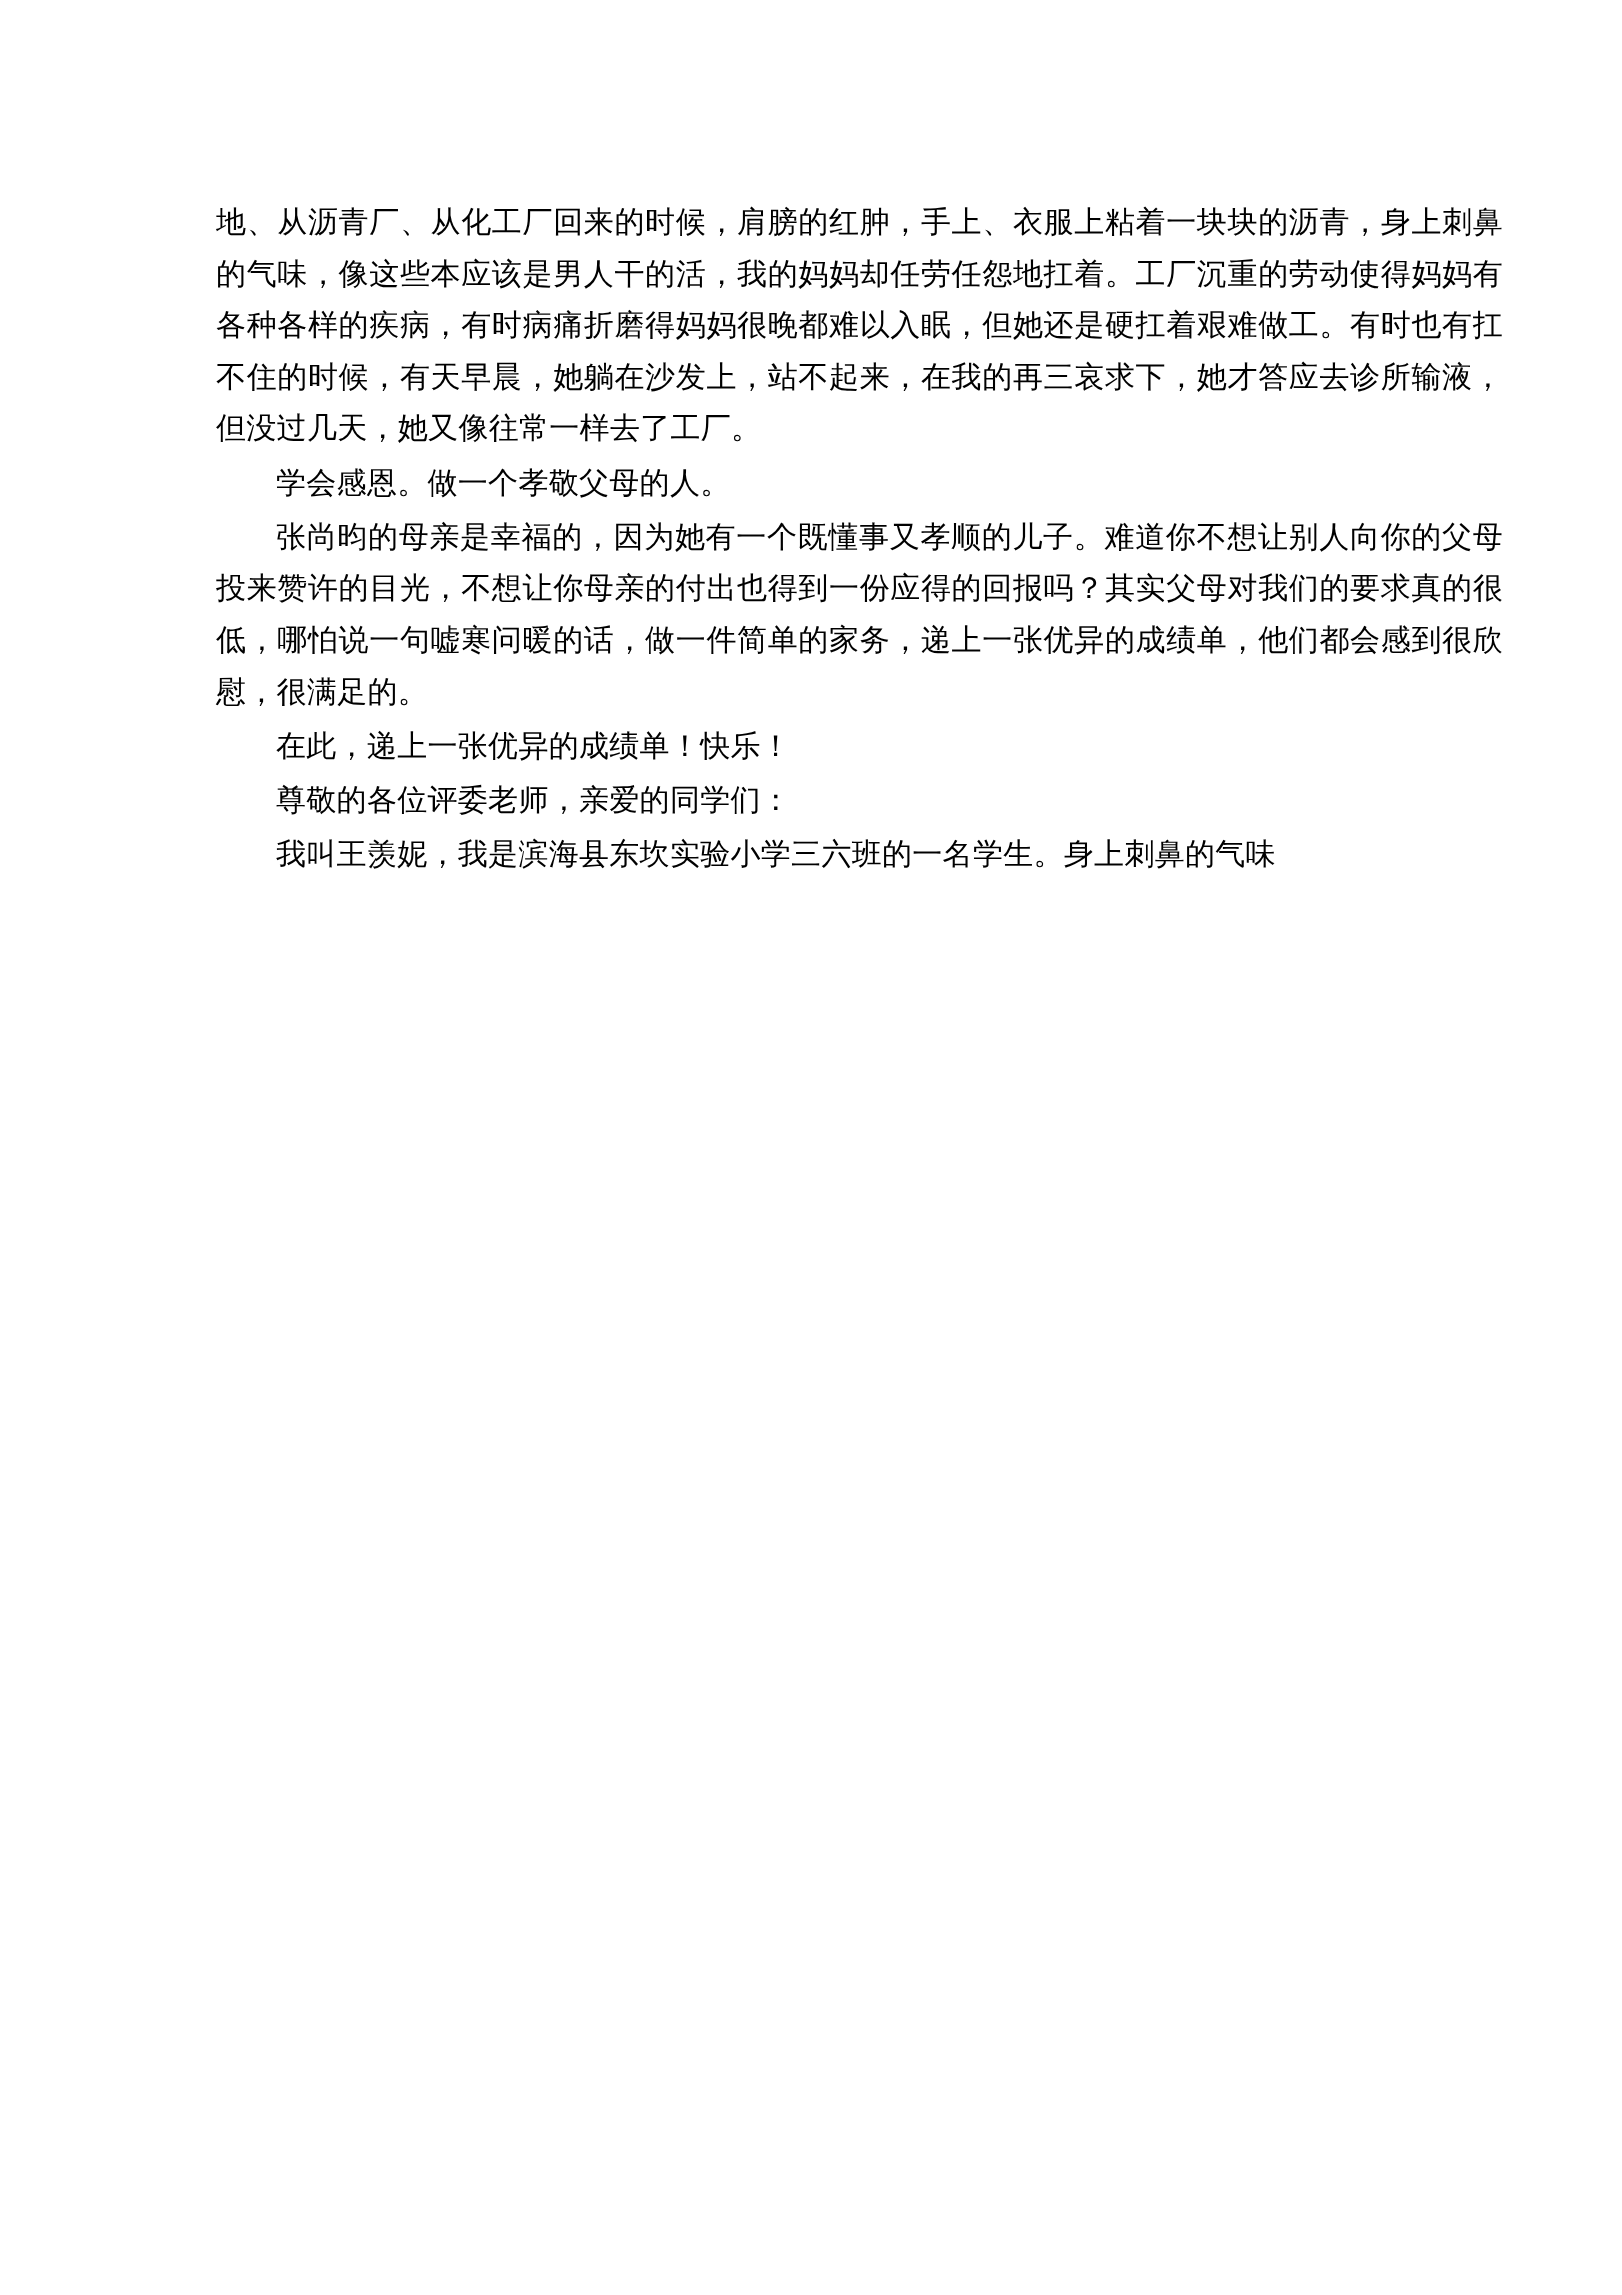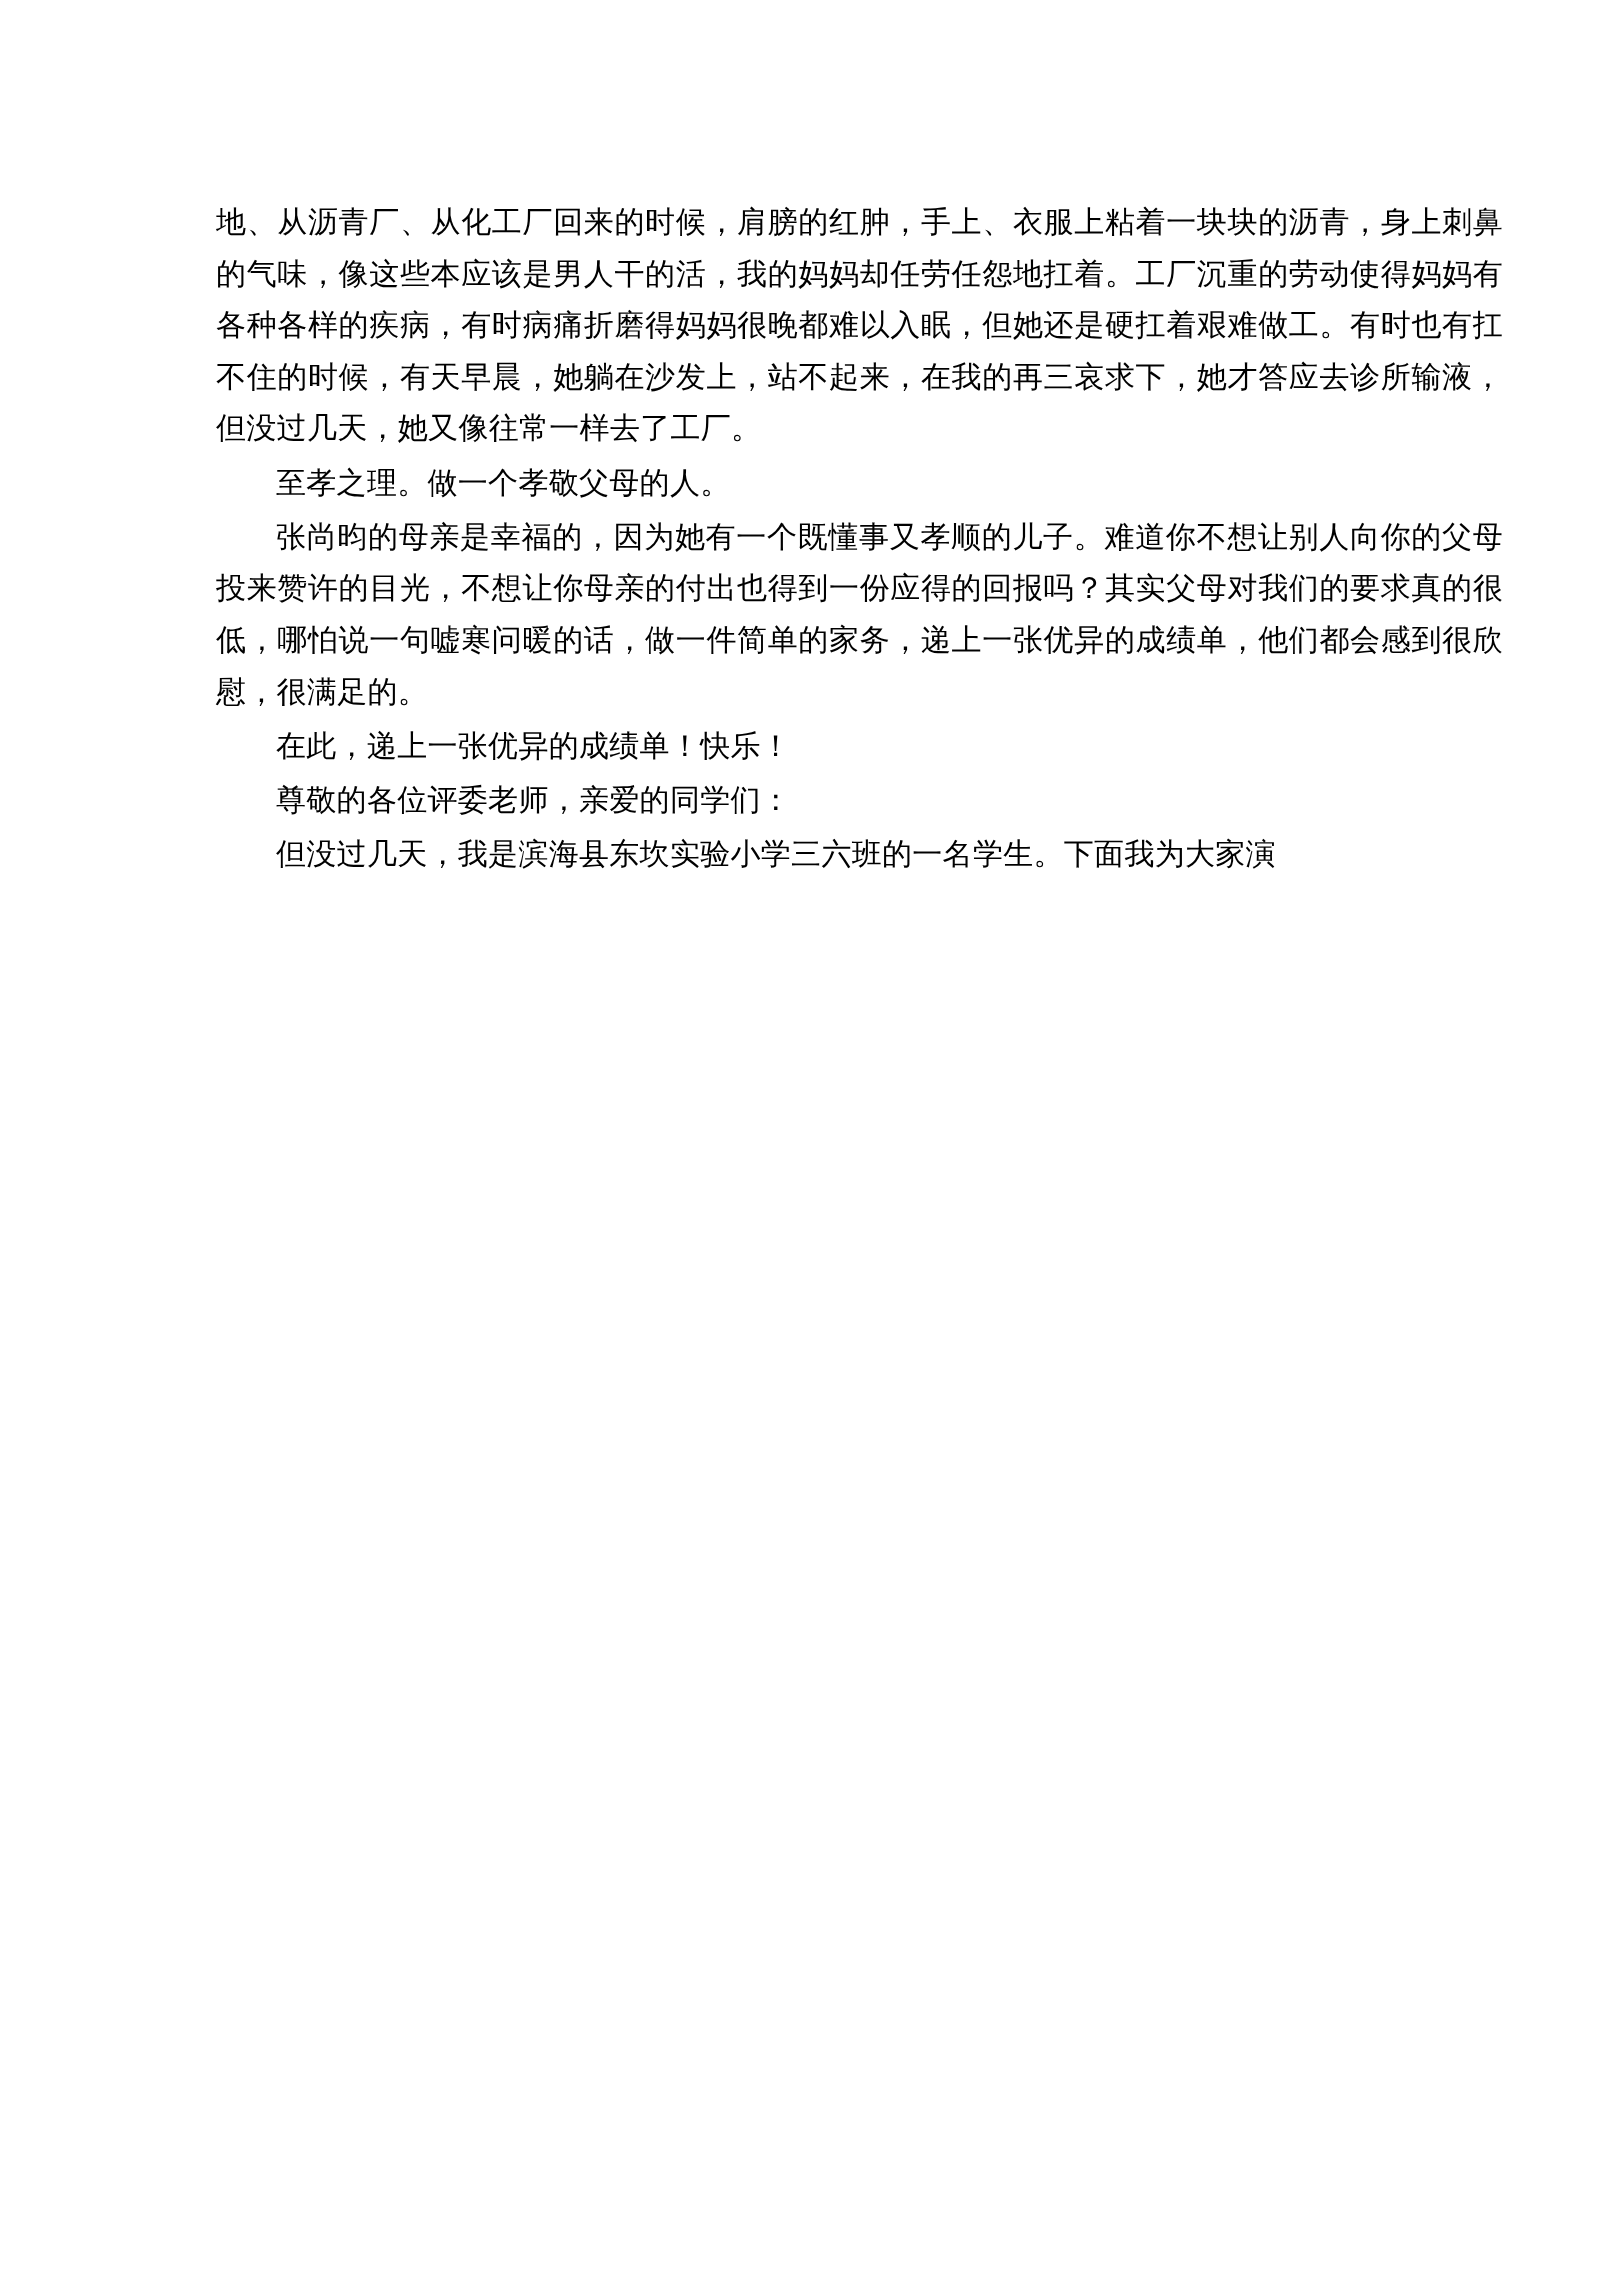--- a/index.html
+++ b/index.html
@@ -42,20 +42,20 @@
     margin: 0 0 2.6px 0;
     text-indent: 2em;
   }
 </style>
 </head>
 <body>
 
 <div class="page">
   <div class="doc-body">
     <p class="para no-indent">地、从沥青厂、从化工厂回来的时候，肩膀的红肿，手上、衣服上粘着一块块的沥青，身上刺鼻的气味，像这些本应该是男人干的活，我的妈妈却任劳任怨地扛着。工厂沉重的劳动使得妈妈有各种各样的疾病，有时病痛折磨得妈妈很晚都难以入眠，但她还是硬扛着艰难做工。有时也有扛不住的时候，有天早晨，她躺在沙发上，站不起来，在我的再三哀求下，她才答应去诊所输液，但没过几天，她又像往常一样去了工厂。</p>
-    <p class="para">至孝之理。做一个孝敬父母的人。</p>
+    <p class="para">学会感恩。做一个孝敬父母的人。</p>
     <p class="para">张尚昀的母亲是幸福的，因为她有一个既懂事又孝顺的儿子。难道你不想让别人向你的父母投来赞许的目光，不想让你母亲的付出也得到一份应得的回报吗？其实父母对我们的要求真的很低，哪怕说一句嘘寒问暖的话，做一件简单的家务，递上一张优异的成绩单，他们都会感到很欣慰，很满足的。</p>
     <p class="para">在此，递上一张优异的成绩单！快乐！</p>
     <p class="para">尊敬的各位评委老师，亲爱的同学们：</p>
-    <p class="para">但没过几天，我是滨海县东坎实验小学三六班的一名学生。下面我为大家演</p>
+    <p class="para">我叫王羡妮，我是滨海县东坎实验小学三六班的一名学生。身上刺鼻的气味</p>
   </div>
 </div>
 
 
 </body></html>

